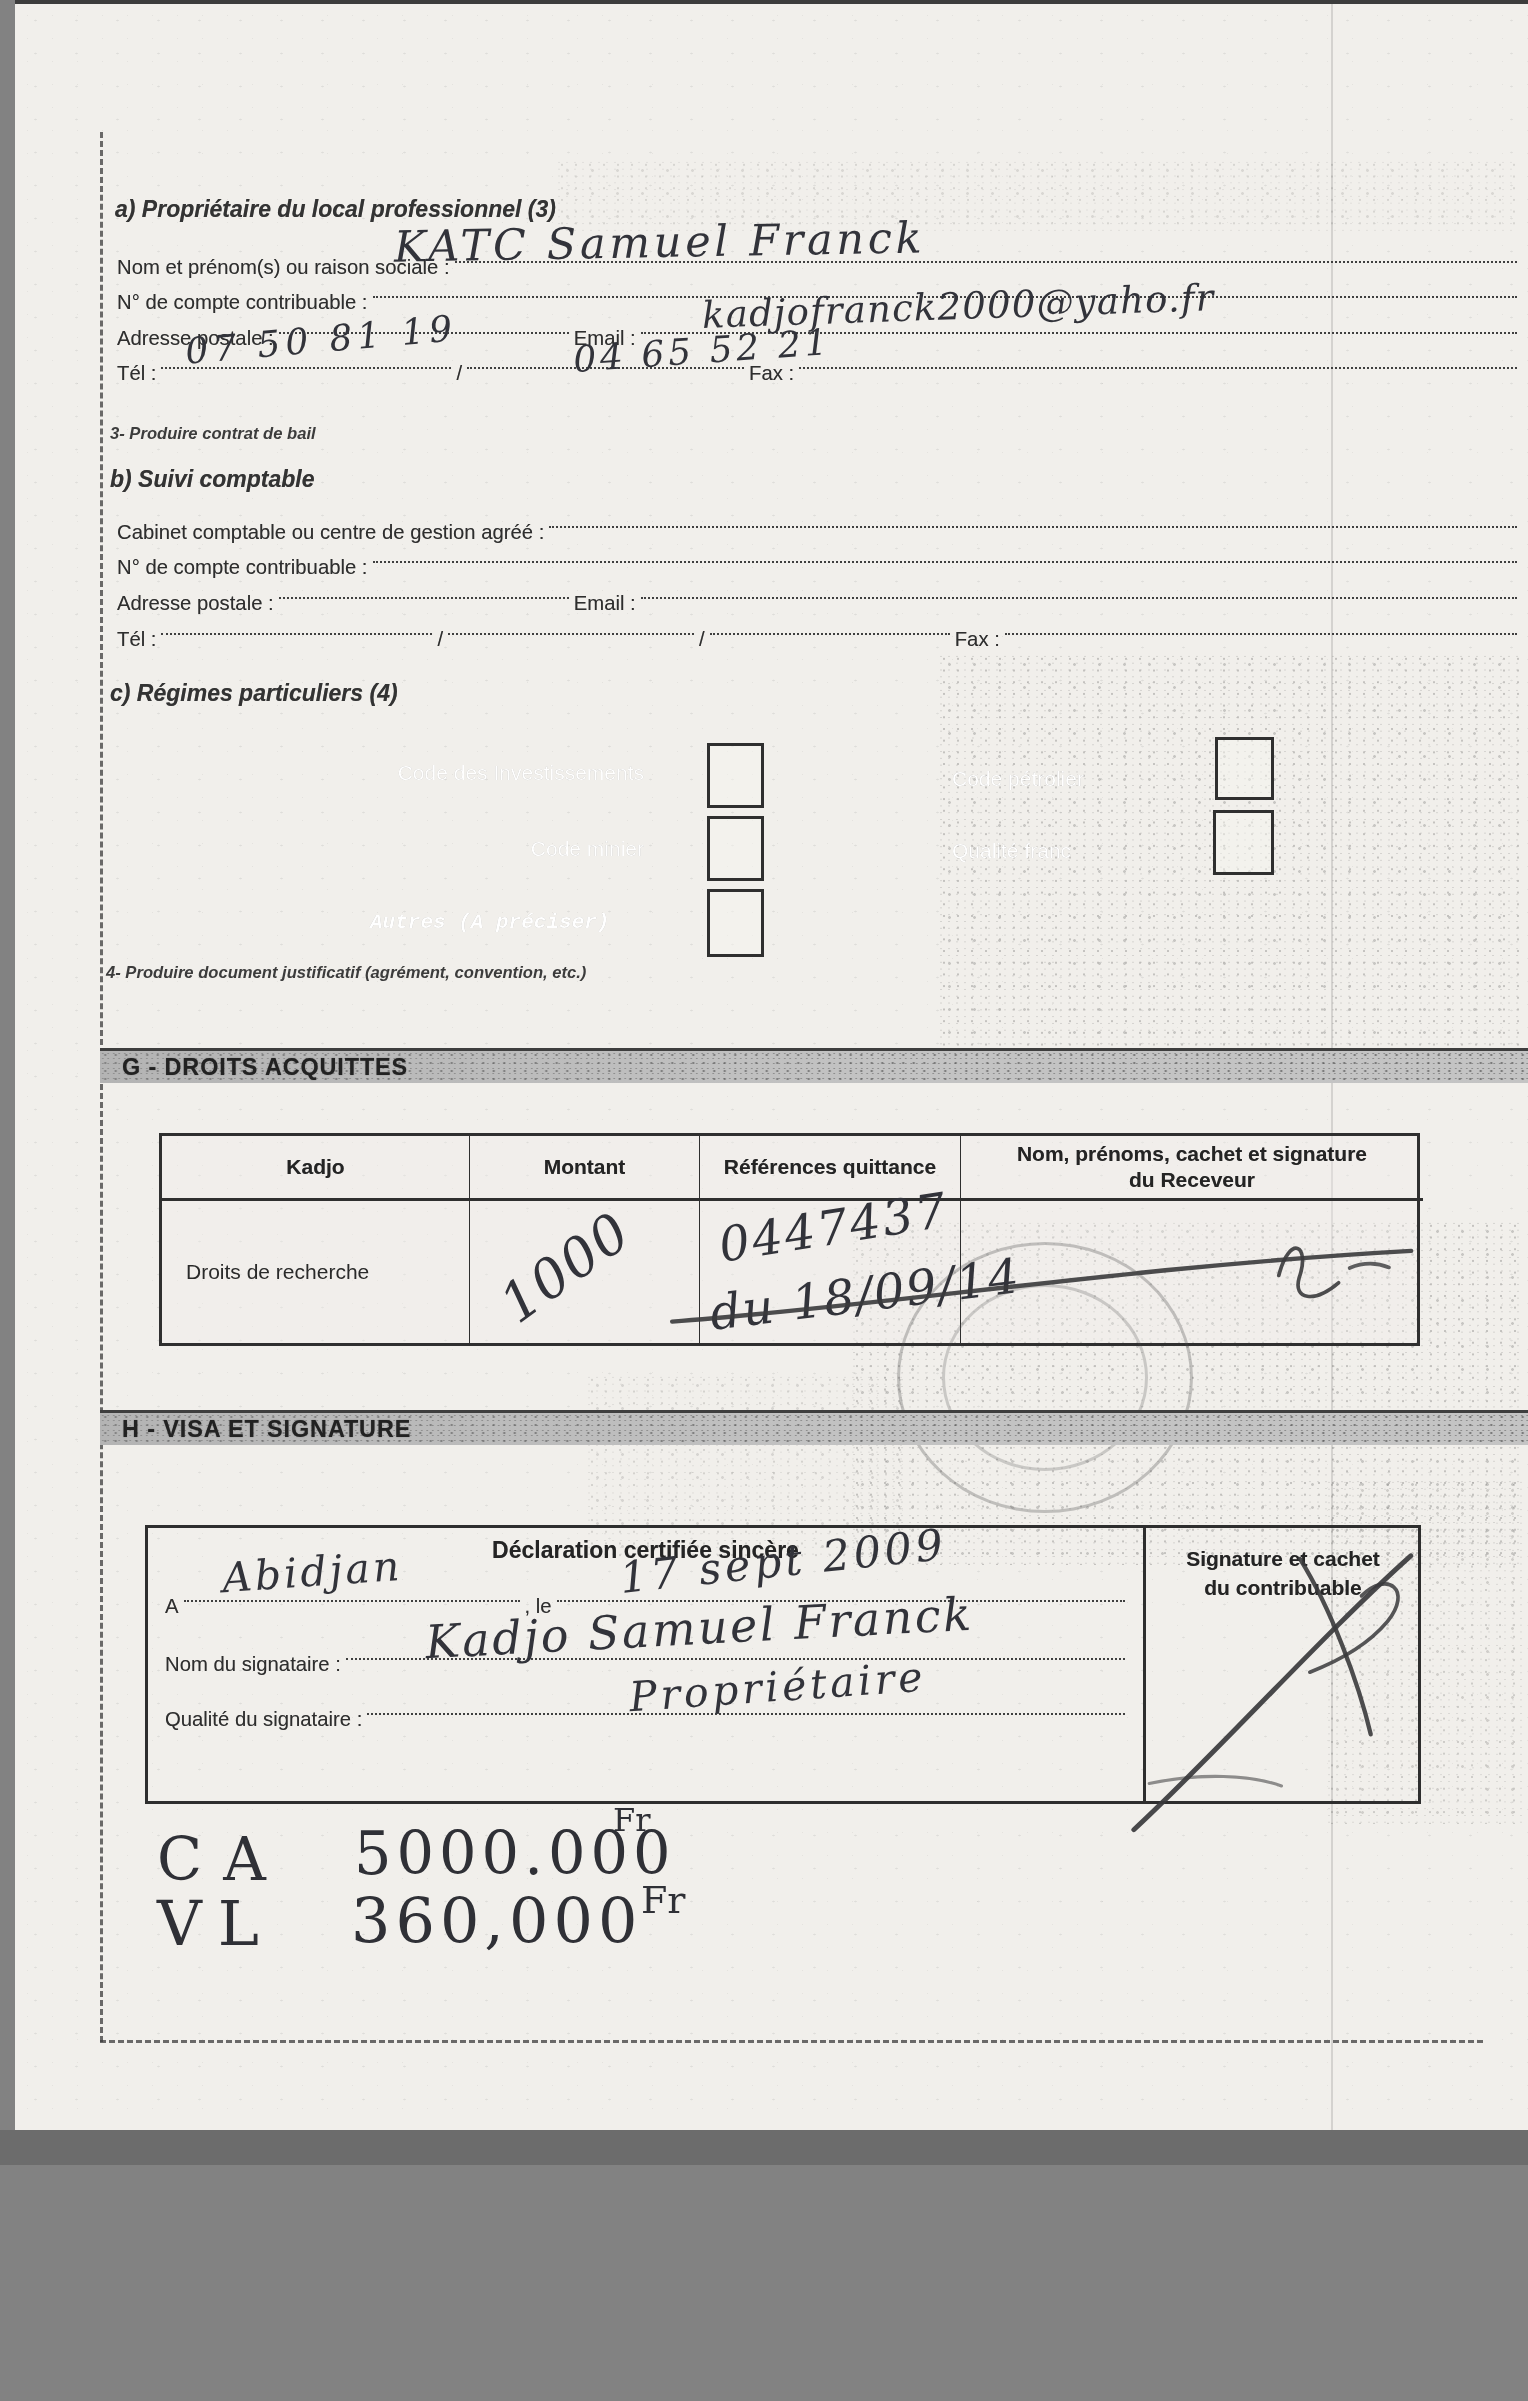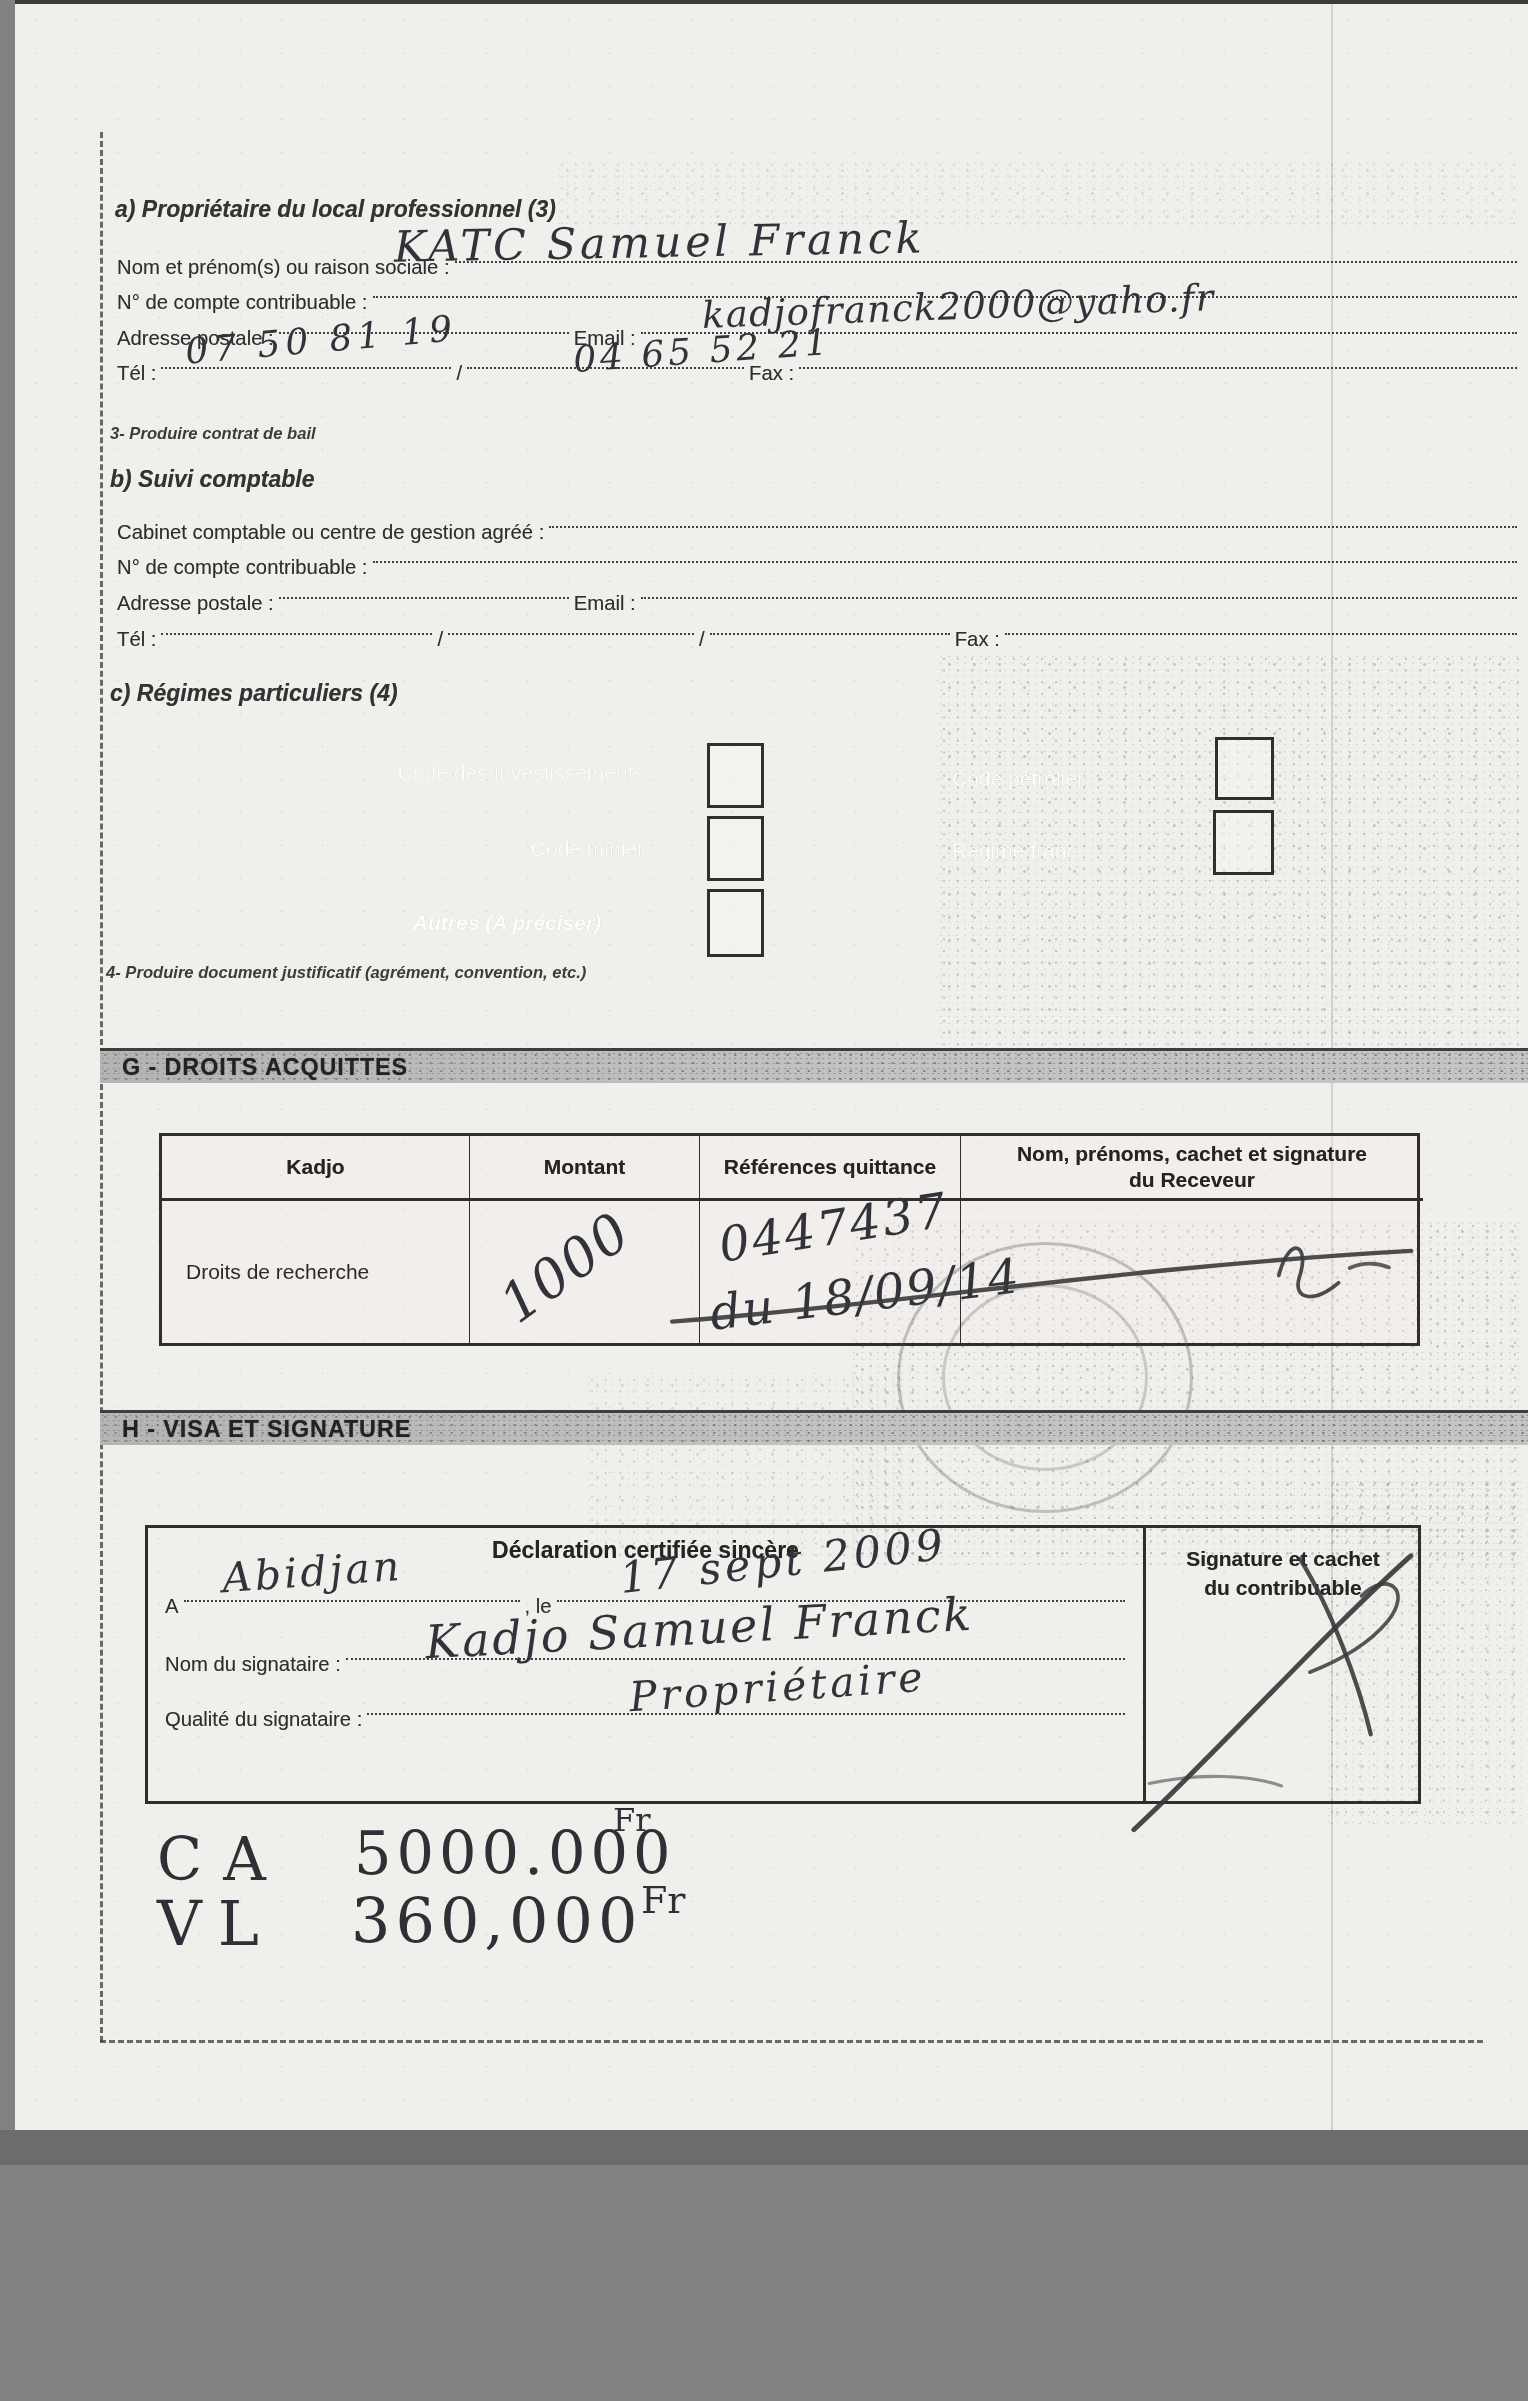--- a/index.html
+++ b/index.html
@@ -123,24 +123,24 @@
 
   <div class="subtitle" style="left:110px;top:680px;">c) Régimes particuliers (4)</div>
 
   <div class="cb-label" style="left:370px;top:761px;width:274px;text-align:right;">Code des Investissements</div>
   <div class="cb" style="left:707px;top:743px;width:51px;height:59px;"></div>
   <div class="cb-label" style="left:952px;top:767px;">Code pétrolier</div>
   <div class="cb" style="left:1215px;top:737px;width:53px;height:57px;"></div>
 
   <div class="cb-label" style="left:370px;top:837px;width:274px;text-align:right;">Code minier</div>
   <div class="cb" style="left:707px;top:816px;width:51px;height:59px;"></div>
-  <div class="cb-label" style="left:952px;top:839px;">Régime franc</div>
+  <div class="cb-label" style="left:952px;top:839px;">Qualité franc</div>
   <div class="cb" style="left:1213px;top:810px;width:55px;height:59px;"></div>
 
-  <div class="cb-label" style="left:370px;top:911px;width:274px;text-align:center;font-style:italic;font-weight:600;">Autres (A préciser)</div>
+  <div class="cb-label" style="left:370px;top:911px;width:274px;text-align:left;font-style:italic;font-weight:600;font-family:Liberation Mono, monospace;">Autres (A préciser)</div>
   <div class="cb" style="left:707px;top:889px;width:51px;height:62px;"></div>
 
   <div class="footnote" style="left:106px;top:963px;">4- Produire document justificatif (agrément, convention, etc.)</div>
 
   <div class="band" style="top:1048px;">
     <span>G - DROITS ACQUITTES</span>
   </div>
 
   <div class="gtable">
     <div class="cell hcell">Kadjo</div>

